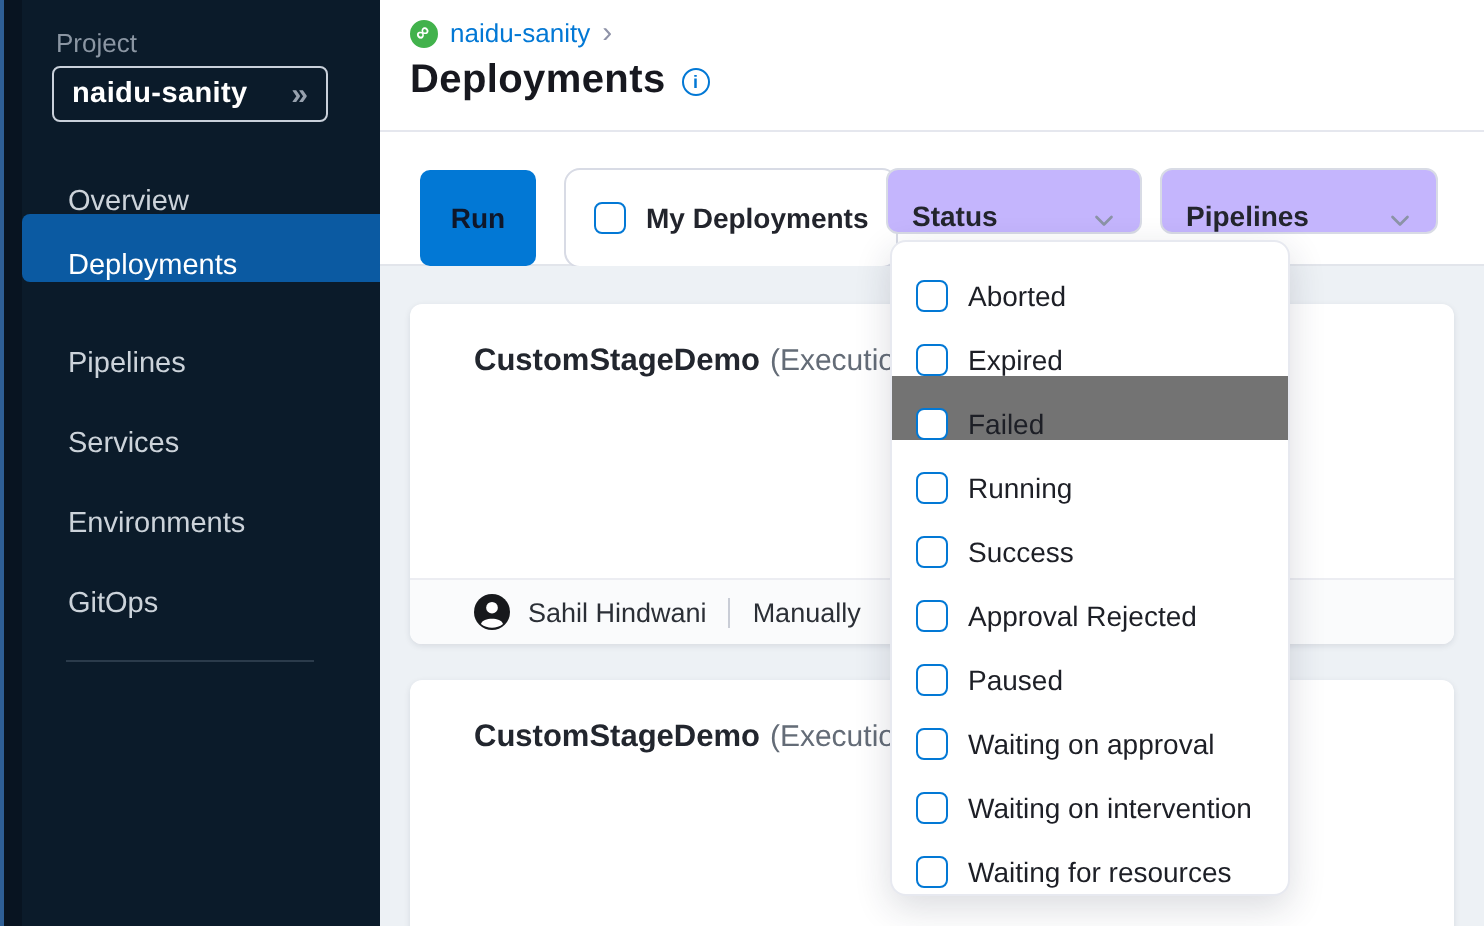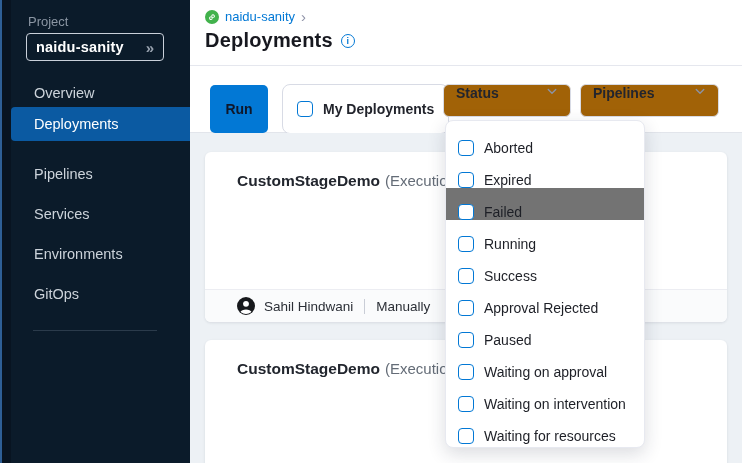--- a/index.html
+++ b/index.html
@@ -9,21 +9,21 @@
   
   .sidebar{position:absolute;left:0;top:0;width:190px;height:463px;background:#0b1b2a;}
   .accent-line{position:absolute;left:0;top:0;width:2px;height:100%;background:#2e5f96;}
   .module-strip{position:absolute;left:2px;top:0;width:9px;height:100%;background:#081421;}
   .project-label{position:absolute;left:28px;top:14px;font-size:13px;color:#8b96a3;}
   .project-select{position:absolute;left:26px;top:33px;width:138px;height:28px;border:1px solid #c9d0da;
        border-radius:4px;display:flex;align-items:center;justify-content:space-between;
        padding:0 9px;box-sizing:border-box;cursor:pointer;}
   .project-name{color:#fff;font-size:14.5px;font-weight:700;letter-spacing:.2px;white-space:nowrap;}
   .dbl-chevron{color:#97a1ae;font-size:15px;font-weight:700;line-height:1;}
-  .nav-item{position:absolute;left:0;width:190px;height:32px;display:flex;align-items:center;
+  .nav-item{position:absolute;left:0;width:190px;height:32px;display:flex;align-items:flex-end;
        padding-left:34px;box-sizing:border-box;color:#ccd3da;font-size:14.5px;cursor:pointer;}
   .n1{top:77px;} .n2{top:107px;} .n3{top:158px;} .n4{top:198px;} .n5{top:238px;} .n6{top:278px;}
   .nav-item.selected{left:11px;width:179px;height:34px;padding-left:23px;background:#0b5aa2;
        border-radius:4px 0 0 4px;color:#fff;font-weight:500;}
   .sidebar-divider{position:absolute;left:33px;top:330px;width:124px;height:1px;background:#2b3b4b;}
   .project-setup{position:absolute;left:33px;top:350px;display:flex;align-items:center;gap:16px;
        color:#98a3b1;font-size:11px;font-weight:700;letter-spacing:1.8px;cursor:pointer;}
 
   
   .main-header{position:absolute;left:190px;top:0;width:552px;height:66px;background:#fff;
@@ -41,22 +41,22 @@
   
   .toolbar{position:absolute;left:190px;top:66px;width:552px;height:67px;background:#fff;
        border-bottom:1px solid #e2e5eb;box-sizing:border-box;}
   .run-btn{position:absolute;left:20px;top:19px;width:58px;height:48px;background:#0278d5;color:#0f172a;
        border:none;border-radius:5px;font-size:14px;font-weight:700;font-family:inherit;cursor:pointer;}
   .my-dep{position:absolute;left:92px;top:18px;height:50px;display:flex;align-items:center;gap:10px;
        padding:16px 14px;background:#fff;border:1px solid #d8dbe5;border-radius:8px;box-sizing:border-box;
        font-size:14px;font-weight:600;color:#22242c;cursor:pointer;}
   .checkbox{width:16px;height:16px;border:1.6px solid #0278d5;border-radius:4px;background:#fff;
        box-sizing:border-box;flex:none;cursor:pointer;}
-  .dd{position:absolute;top:18px;height:33px;display:flex;align-items:flex-start;justify-content:space-between;
-       padding:0 12px;background:#a16207;border:1px solid #d8dbe5;border-radius:6px;box-sizing:border-box;
+  .dd{position:absolute;top:18px;height:33px;display:flex;align-items:flex-end;justify-content:space-between;
+       padding:0 12px;background:#c4b5fd;border:1px solid #d8dbe5;border-radius:6px;box-sizing:border-box;
        font-size:14px;font-weight:600;color:#23252d;cursor:pointer;}
   .status-dd{left:253px;width:128px;}
   .pipelines-dd{left:390px;width:139px;}
 
   
   .content{position:absolute;left:190px;top:133px;width:552px;height:330px;background:#edf1f5;}
   .card{position:absolute;left:15px;width:522px;background:#fff;border-radius:6px;
        box-shadow:0 1px 3px rgba(20,30,50,.10);}
   .card1{top:19px;height:170px;}
   .card2{top:207px;height:170px;}

